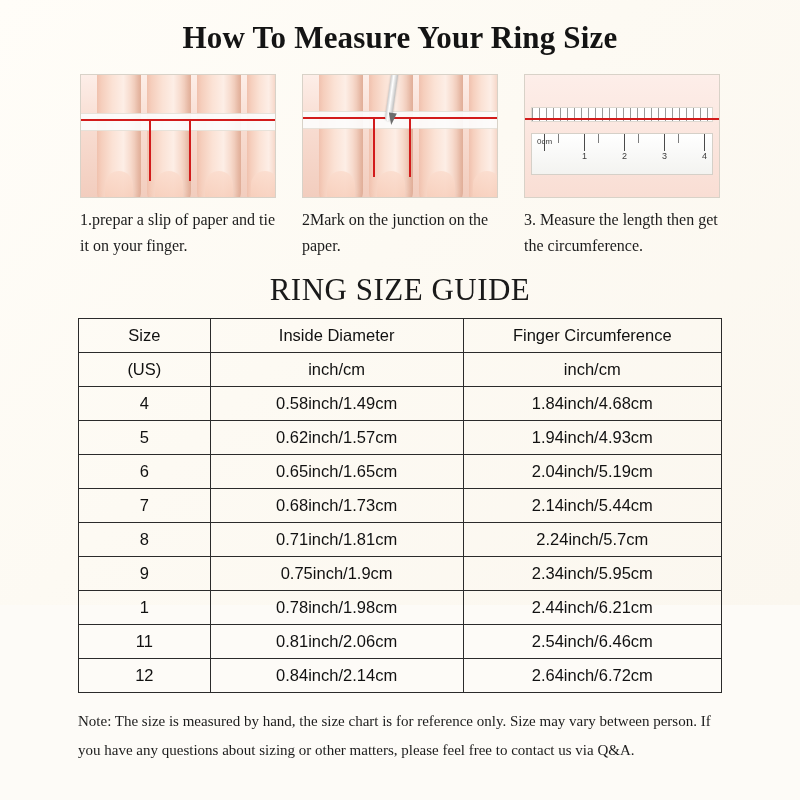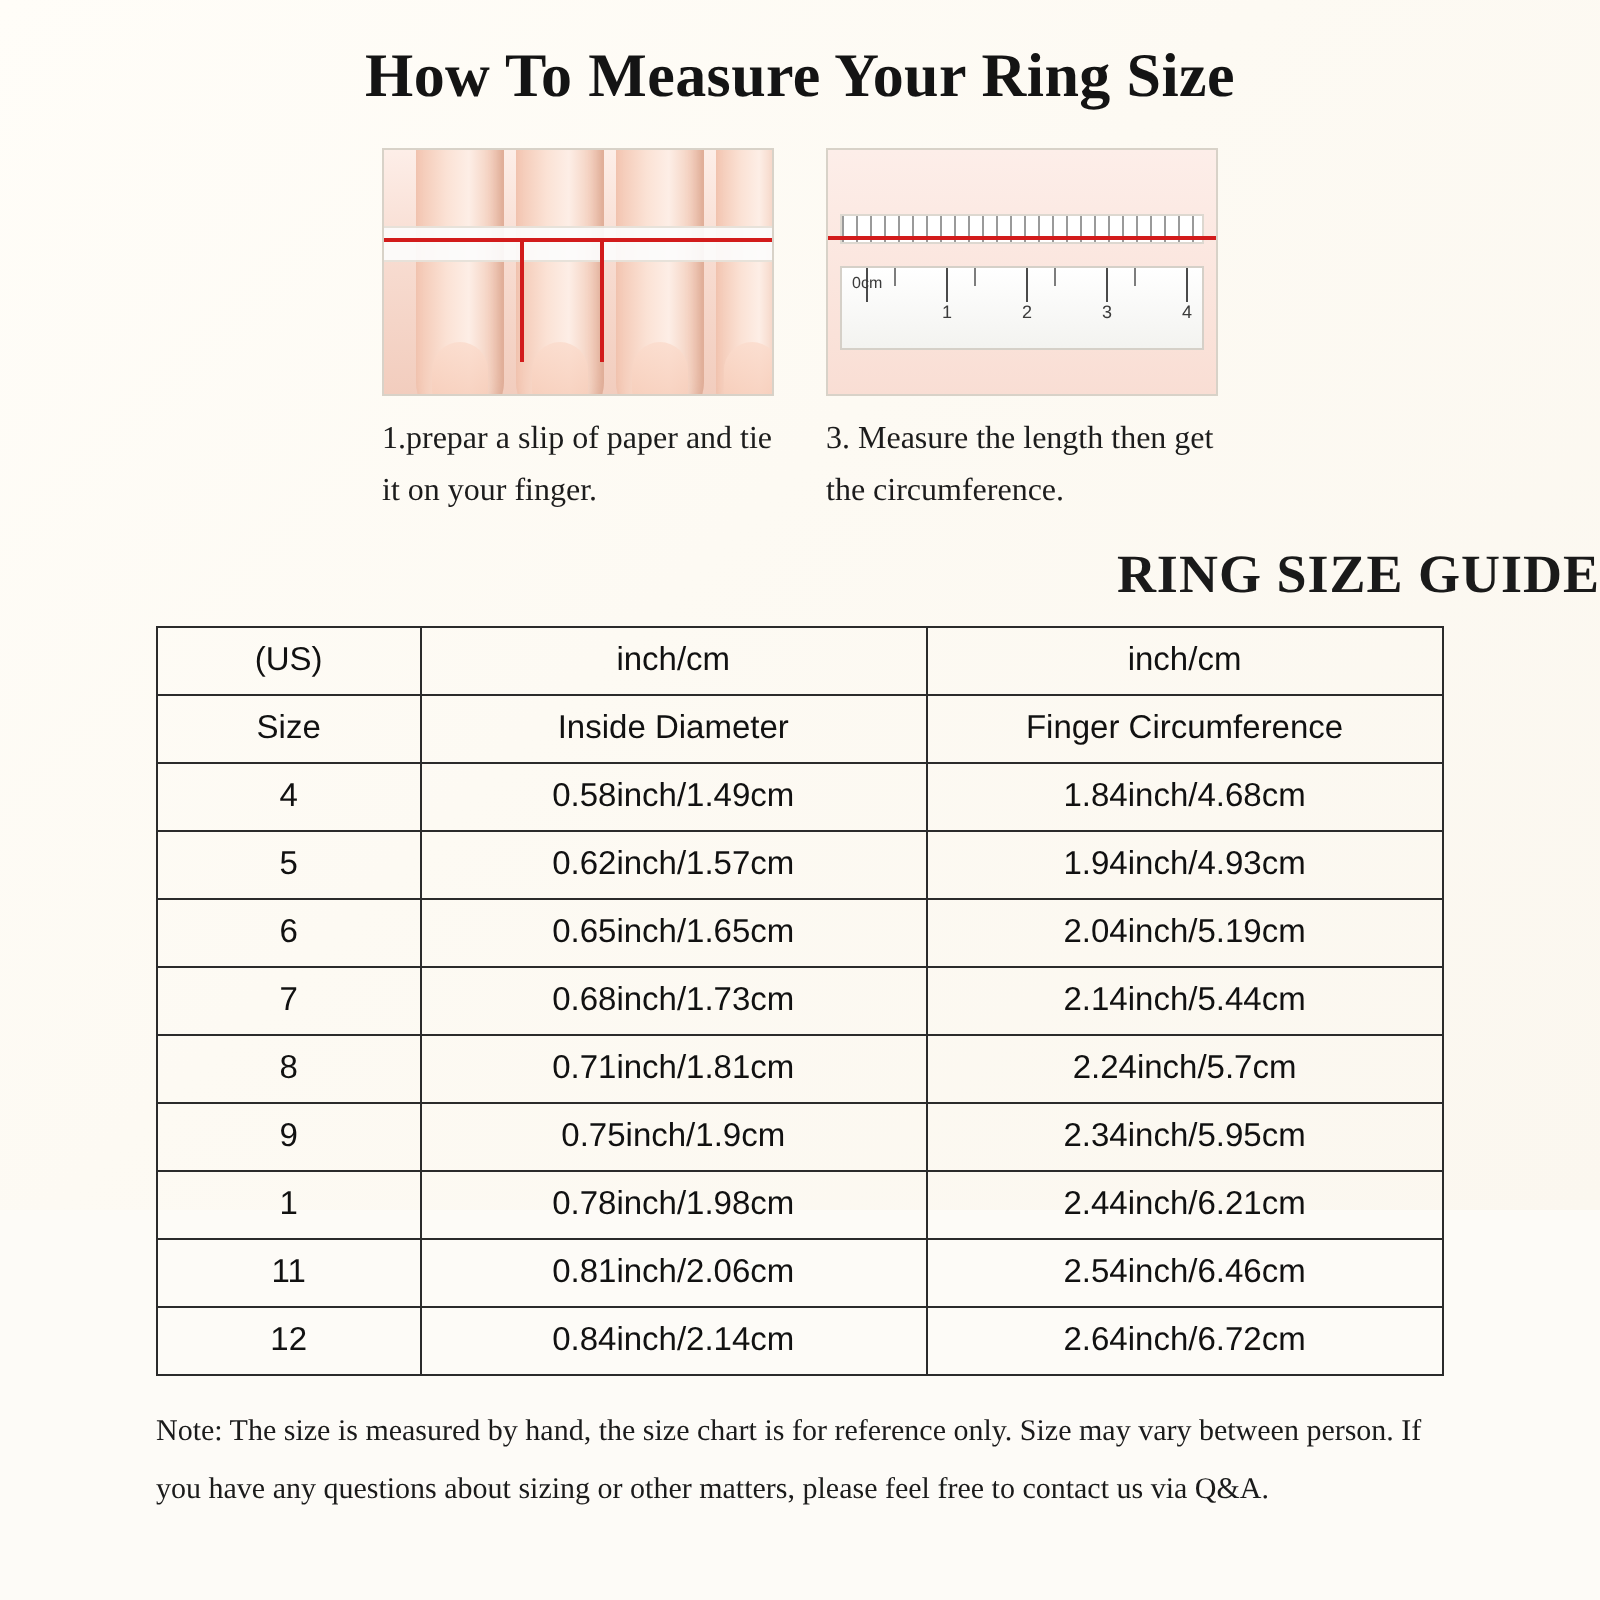--- a/index.html
+++ b/index.html
@@ -179,23 +179,23 @@
   }
   .cm-label {
     position: absolute;
     font-size: 8px;
     font-family: "Liberation Sans", sans-serif;
     color: #3b3b3b;
   }
 
   
   .guide-title {
-    text-align: right;
-    font-size: 27px;
-    font-weight: 700;
+    text-align: center;
+    font-size: 31px;
+    font-weight: 400;
     margin-top: 12px;
     letter-spacing: 0.5px;
   }
 
   
   table.size-table {
     border-collapse: collapse;
     width: 644px;
     margin: 10px auto 0 auto;
     background: transparent;
@@ -248,20 +248,44 @@
             <div class="nail"></div>
           </div>
         <div class="paper-strip" style="top:38px;"></div>
         <div class="red-line" style="top:44px;"></div>
         <div class="red-v" style="left:68px; top:44px; height:62px;"></div>
         <div class="red-v" style="left:108px; top:44px; height:62px;"></div>
       </div>
       <div class="step-caption">1.prepar a slip of paper and tie it on your finger.</div>
     </div>
 
+    <div class="step">
+      <div class="step-photo">
+        <div class="skinbg"></div>
+        <div class="finger f1">
+            <div class="nail"></div>
+          </div>
+        <div class="finger f2">
+            <div class="nail"></div>
+          </div>
+        <div class="finger f3">
+            <div class="nail"></div>
+          </div>
+        <div class="finger f4">
+            <div class="nail"></div>
+          </div>
+        <div class="paper-strip" style="top:36px;"></div>
+        <div class="red-line" style="top:42px;"></div>
+        <div class="red-v" style="left:70px; top:42px; height:60px;"></div>
+        <div class="red-v" style="left:106px; top:42px; height:60px;"></div>
+        <div class="pen" style="left:86px; top:-16px;"></div>
+        <div class="pen-tip" style="left:85px; top:38px;"></div>
+      </div>
+      <div class="step-caption">2Mark on the  junction on the paper.</div>
+    </div>
 
     <div class="step">
       <div class="step-photo">
         <div class="rulerbg"></div>
         <div class="thin-strip" style="top:32px;">
             <div class="tickrow"></div>
           </div>
         <div class="red-line" style="top:43px;"></div>
         <div class="bigruler" style="top:58px;">
           <div class="majtick" style="left:12px;"></div>
@@ -283,30 +307,30 @@
       <div class="step-caption">3. Measure the length then get the circumference.</div>
     </div>
 
   </div>
 
   <div class="guide-title">RING SIZE  GUIDE</div>
 
   <table class="size-table">
     <tbody>
       <tr>
+        <td>Size</td>
+        <td>Inside Diameter</td>
+        <td>Finger Circumference</td>
+      </tr>
+      <tr>
         <td>(US)</td>
         <td>inch/cm</td>
         <td>inch/cm</td>
       </tr>
       <tr>
-        <td>Size</td>
-        <td>Inside Diameter</td>
-        <td>Finger Circumference</td>
-      </tr>
-      <tr>
         <td>4</td>
         <td>0.58inch/1.49cm</td>
         <td>1.84inch/4.68cm</td>
       </tr>
       <tr>
         <td>5</td>
         <td>0.62inch/1.57cm</td>
         <td>1.94inch/4.93cm</td>
       </tr>
       <tr>

